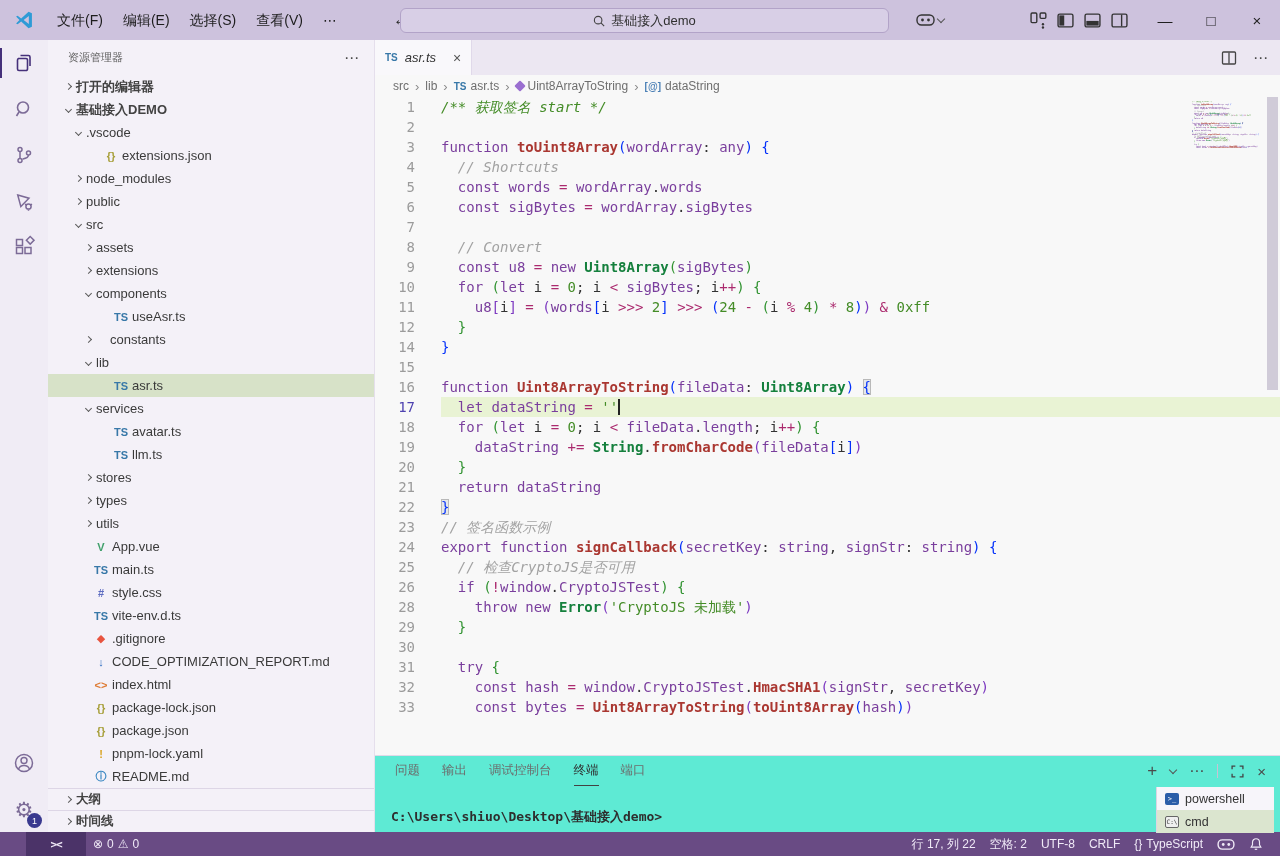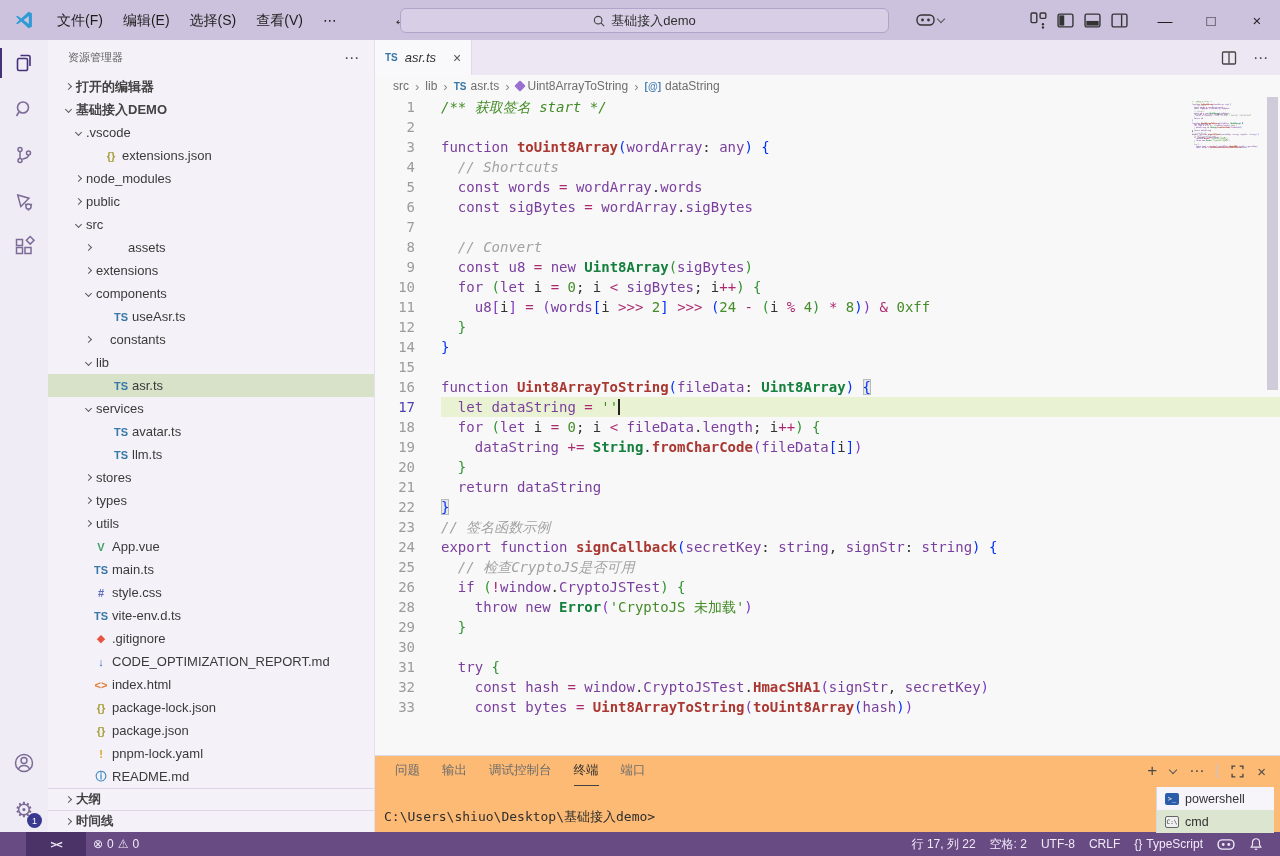--- a/index.html
+++ b/index.html
@@ -82,27 +82,27 @@
   .tk.b3{color:#7d3ac1;}
   .tk.m{background:#e6e8ea;box-shadow:0 0 0 1px #b9b9b9 inset;}
   .cursor{display:inline-block;width:1.5px;height:16px;background:#222;vertical-align:middle;margin-top:-2px;}
 
   .minimap{position:absolute;top:4px;right:18px;width:70px;overflow:hidden;pointer-events:auto;}
   .minimap .cl{height:1.45px;}
   .minimap .lc{font-size:2px;line-height:1.45px;letter-spacing:-0.2px;}
   .vscrollbar{position:absolute;top:0;right:2px;width:11px;height:293px;background:#c9c3d2;opacity:.85;}
 
   
-  .panel{height:77px;border-top:1px solid #e0d9e8;background:#fdba74;flex:none;position:relative;}
+  .panel{height:77px;border-top:1px solid #e0d9e8;background:#5eead4;flex:none;position:relative;}
   .panel-tabs{height:30px;display:flex;align-items:center;padding-left:20px;gap:22px;font-size:12.5px;color:#6c6c6c;}
   .ptab{height:30px;display:flex;align-items:center;border-bottom:1px solid transparent;}
   .ptab.active{color:#2d2d2d;border-bottom:1px solid #424242;}
   .panel-actions{position:absolute;right:14px;top:0;height:30px;display:flex;align-items:center;gap:13px;color:#4a4a4a;}
   .pa-sep{width:1px;height:14px;background:#c9c2d4;}
-  .prompt{position:absolute;left:9px;top:52px;font-size:13px;color:#2e2e2e;}
+  .prompt{position:absolute;left:16px;top:52px;font-size:13px;color:#2e2e2e;font-weight:bold;}
   .profiles{position:absolute;right:6px;top:31px;width:118px;background:#f7f5fa;border-left:1px solid #dcd5e4;}
   .prow{height:23px;display:flex;align-items:center;gap:6px;padding-left:8px;font-size:12.5px;color:#333;}
   .prow.selected{background:#dbe5cf;}
   .psi{width:14px;height:12px;background:#2b5da8;color:#fff;font-size:7px;display:flex;align-items:center;justify-content:center;border-radius:2px;font-family:"DejaVu Sans Mono",monospace;}
   .cmdi{width:14px;height:12px;border:1px solid #666;background:#efefef;color:#333;font-size:6px;display:flex;align-items:center;justify-content:center;border-radius:2px;font-family:"DejaVu Sans Mono",monospace;}
 
   
   .statusbar{height:24px;background:#694b84;color:#f0eaf7;display:flex;align-items:center;font-size:12px;}
   .remote{height:24px;width:60px;margin-left:26px;background:#4b3368;display:flex;align-items:center;justify-content:center;font-weight:bold;font-family:"DejaVu Sans Mono",monospace;font-size:11px;letter-spacing:-1px;}
   .sb-item{display:flex;align-items:center;gap:4px;padding:0 7px;height:24px;}
@@ -255,21 +255,21 @@
             <i class="r"></i>
           </span>
           <span>public</span>
         </div>
         <div class="trow" style="padding-left: 22px;">
           <span class="tchev">
             <i class="d"></i>
           </span>
           <span>src</span>
         </div>
-        <div class="trow" style="padding-left: 32px; gap: 32px;">
+        <div class="trow" style="padding-left: 32px;">
           <span class="tchev">
             <i class="r"></i>
           </span>
           <span>assets</span>
         </div>
         <div class="trow" style="padding-left: 32px;">
           <span class="tchev">
             <i class="r"></i>
           </span>
           <span>extensions</span>

